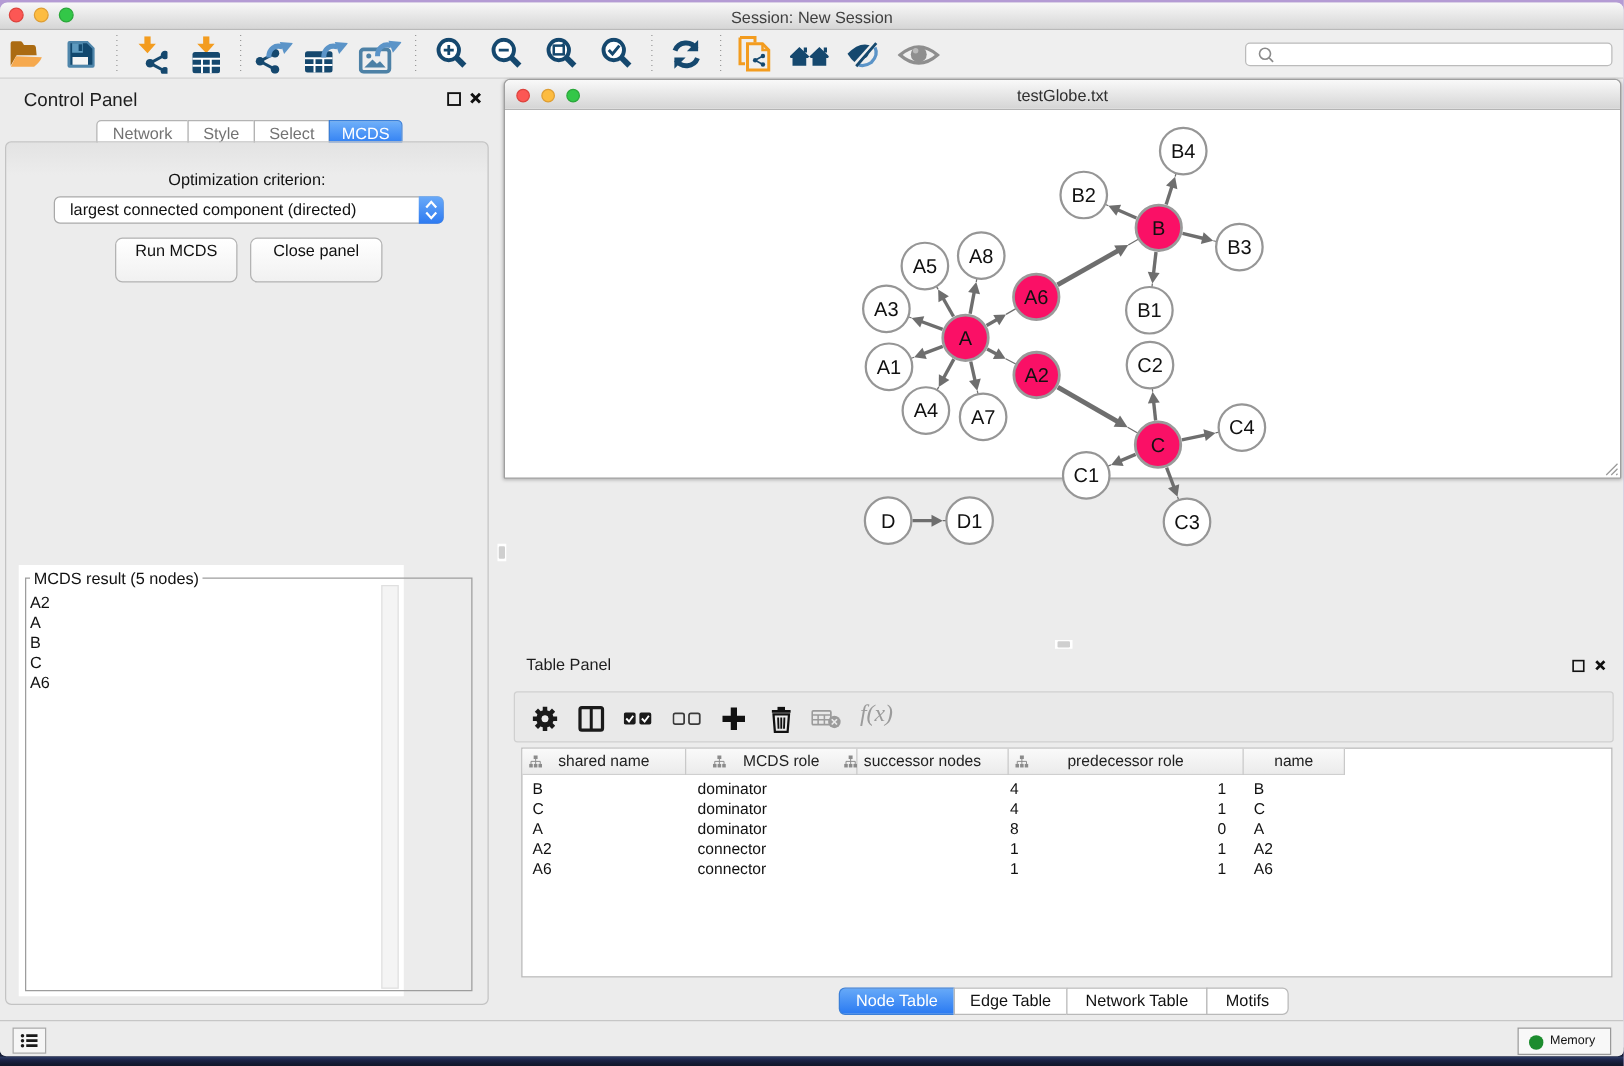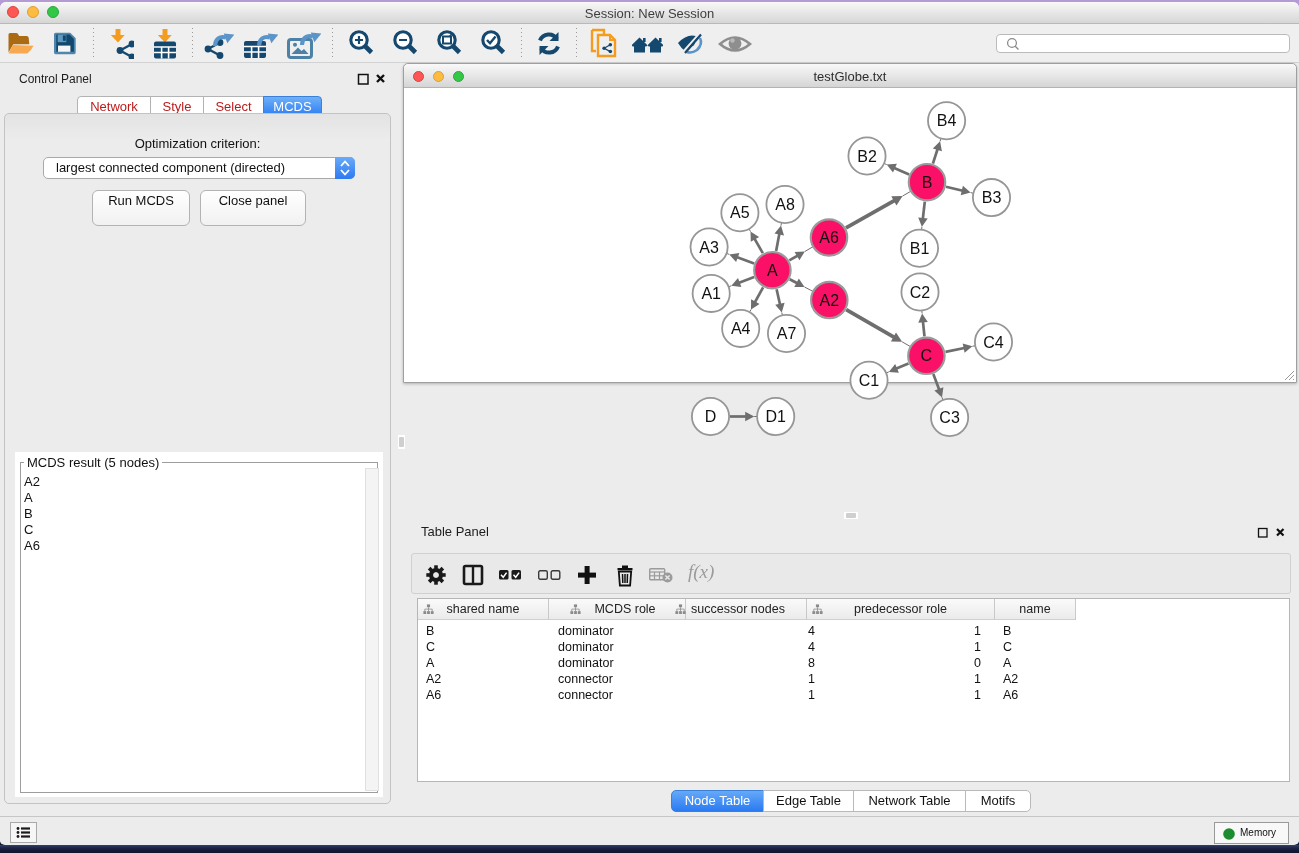--- a/index.html
+++ b/index.html
@@ -10,31 +10,31 @@
 
 #titlebar { position:absolute; left:0; top:0; width:100%; height:22px; background:linear-gradient(#f8f8f8,#d6d6d6); border-bottom:1px solid #b9b9b9; }
 .tl { position:absolute; top:4px; width:12px; height:12px; border-radius:50%; }
 #titlebar .t { position:absolute; top:4px; width:100%; text-align:center; font-size:13px; color:#3f3f3f; }
 
 #toolbar { position:absolute; left:0; top:22px; width:100%; height:39px; background:#efefef; border-bottom:1px solid #d2d2d2; }
 .tbi { position:absolute; top:0; }
 .tbsep { position:absolute; top:4px; height:31px; width:1px; background-image:linear-gradient(#9a9a9a 30%, rgba(0,0,0,0) 0%); background-size:1px 4px; }
 #search { position:absolute; left:996px; top:10px; width:294px; height:19px; background:#fff; border:1px solid #bbb; border-radius:4px; }
 
-#cp-title { position:absolute; left:19px; top:70px; font-size:12px; color:#1d1d1d; }
+#cp-title { position:absolute; left:19px; top:70px; font-size:15px; color:#1d1d1d; }
 .winbtns { position:absolute; }
 #cptabs { position:absolute; left:77px; top:94px; height:21px; }
-.tab { position:absolute; top:0; height:21px; border:1px solid #b3b3b3; background:#fff; font-size:13px; color:#b91c1c; text-align:center; line-height:19px; }
+.tab { position:absolute; top:0; height:21px; border:1px solid #b3b3b3; background:#fff; font-size:13px; color:#737373; text-align:center; line-height:19px; }
 .tab.sel { background:linear-gradient(#6fb0f9,#2c7cf3); color:#fff; border-color:#3a7fd8; }
 #cpbox { position:absolute; left:4px; top:111px; width:387px; height:691px; border:1px solid #c3c3c3; border-radius:5px; background:linear-gradient(#e3e3e3, #ececec 26px); }
 #optlabel { position:absolute; left:0; top:134px; width:395px; text-align:center; font-size:13px; color:#111; }
 #combo { position:absolute; left:43px; top:155px; width:312px; height:22px; background:#fff; border:1px solid #a9a9a9; border-radius:5px; font-size:13px; color:#111; line-height:20px; padding-left:12px; }
 #combo .step { position:absolute; right:-1px; top:-1px; width:20px; height:22px; border-radius:0 5px 5px 0; background:linear-gradient(#6aaaf8,#2d7af1); }
 .btn { position:absolute; height:36px; background:linear-gradient(#ffffff,#f1f1f1); border:1px solid #b3b3b3; border-radius:6px; font-size:13px; color:#111; text-align:center; line-height:20px; }
-#mcdsbox { position:absolute; left:15px; top:450px; width:368px; height:345px; background:#fff; }
+#mcdsbox { position:absolute; left:15px; top:450px; width:308px; height:345px; background:#fff; }
 #mcdsborder { position:absolute; left:5px; top:10px; width:358px; height:331px; border:1px solid #9d9d9d; }
 #mcdstitle { position:absolute; left:9px; top:3px; background:#fff; padding:0 3px; font-size:13px; color:#111; }
 #mcdslist { position:absolute; left:9px; top:22px; font-size:13px; color:#111; line-height:16px; }
 #mcdsscroll { position:absolute; right:4px; top:16px; width:14px; height:323px; background:#f4f4f4; border:1px solid #e0e0e0; }
 
 #nw { position:absolute; left:403px; top:61px; width:894px; height:320px; background:#fff; border:1px solid #9f9f9f; border-radius:5px 5px 1px 1px; box-shadow:0 1px 3px rgba(0,0,0,.25); }
 #nwtitle { position:absolute; left:0; top:0; width:100%; height:24px; background:linear-gradient(#f9f9f9,#d5d5d5); border-bottom:1px solid #b4b4b4; border-radius:5px 5px 0 0; }
 #nwtitle .t { position:absolute; top:5px; width:100%; text-align:center; font-size:13px; color:#2e2e2e; }
 .tl2 { position:absolute; top:7px; width:11px; height:11px; border-radius:50%; }
 #graph { position:absolute; left:0; top:23px; }

